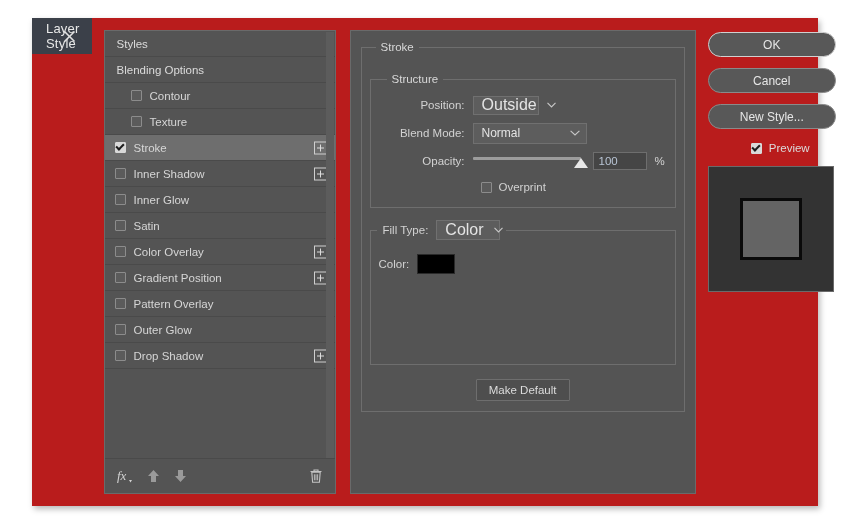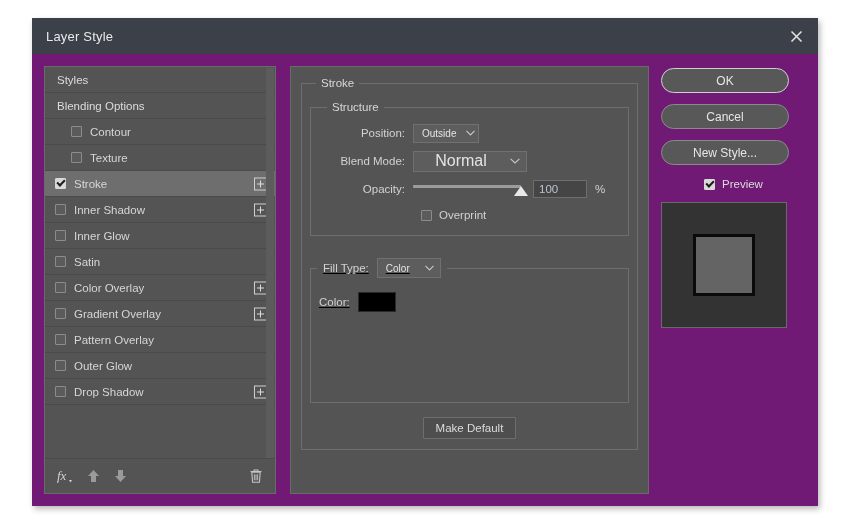--- a/index.html
+++ b/index.html
@@ -8,24 +8,23 @@
     width: 850px; height: 524px;
     background: #ffffff;
     font-family: "Liberation Sans", sans-serif;
     overflow: hidden;
   }
 
   #dialog {
     position: absolute;
     left: 32px; top: 18px;
     width: 786px; height: 488px;
-    background: #701a75;
+    background: #b91c1c;
     box-shadow: 2px 3px 6px rgba(0,0,0,0.28);
     display: flex;
-    flex-direction: column;
   }
 
   
   #titlebar {
     height: 36px;
     background: #3b4049;
     flex: 0 0 36px;
     display: flex;
     align-items: center;
     padding: 0 12px 0 14px;
@@ -184,21 +183,21 @@
     min-width: 0;
   }
   legend {
     color: #d8d8d8;
     font-size: 11.5px;
     padding: 0 5px;
     margin-left: 6px;
   }
 
   #stroke-group { padding: 4px 8px 10px 8px; }
-  #structure-group { padding: 8px 10px 10px 10px; margin-top: 8px; }
+  #structure-group { padding: 8px 10px 10px 10px; margin-top: 16px; }
 
   .field-row {
     display: flex;
     align-items: center;
     height: 24px;
     margin-bottom: 4px;
   }
   .field-label {
     color: #d2d2d2;
     font-size: 11.5px;
@@ -250,52 +249,51 @@
     color: #d2d2d2;
     font-size: 11.5px;
     margin-left: 8px;
   }
 
   .dropdown {
     height: 20px;
     background: #5d5d5d;
     border: 1px solid #707070;
     color: #e4e4e4;
-    font-size: 10px;
+    font-size: 16px;
     display: inline-flex;
     align-items: center;
     padding: 0 6px 0 8px;
     cursor: pointer;
     position: relative;
   }
   .dropdown .dd-label { flex: 1 1 auto; white-space: nowrap; }
   .dropdown .chev {
     margin-left: 10px;
     flex: 0 0 auto;
     display: flex; align-items: center;
   }
   #position-dd { width: 66px; height: 19px; }
-  #blendmode-dd { width: 114px; height: 21px; font-size: 16px; text-align: center; }
+  #blendmode-dd { width: 114px; height: 21px; font-size: 12px; }
   #filltype-dd { width: 64px; height: 20px; margin-left: 2px; }
 
   .inline-cb-row {
     display: flex;
     align-items: center;
     height: 20px;
     padding-left: 100px;
   }
   .inline-cb-row .cb { margin-right: 7px; }
   .inline-cb-label { color: #d2d2d2; font-size: 11.5px; }
 
   
   #filltype-group {
-    margin-top: 22px;
+    margin-top: 12px;
     height: 145px;
     padding: 0;
-    text-decoration: underline;
   }
   #filltype-legend {
     display: flex;
     align-items: center;
     gap: 6px;
     padding: 0 6px;
     margin-left: 6px;
   }
   #filltype-legend-label { color: #d2d2d2; font-size: 11.5px; }
 
@@ -433,21 +431,21 @@
             <span class="cb"></span>
             <span class="effect-label">Satin</span>
           </div>
           <div class="effect-row">
             <span class="cb"></span>
             <span class="effect-label">Color Overlay</span>
             <span class="plus-btn"></span>
           </div>
           <div class="effect-row">
             <span class="cb"></span>
-            <span class="effect-label">Gradient Overlay</span>
+            <span class="effect-label">Gradient Position</span>
             <span class="plus-btn"></span>
           </div>
           <div class="effect-row">
             <span class="cb"></span>
             <span class="effect-label">Pattern Overlay</span>
           </div>
           <div class="effect-row">
             <span class="cb"></span>
             <span class="effect-label">Outer Glow</span>
           </div>

